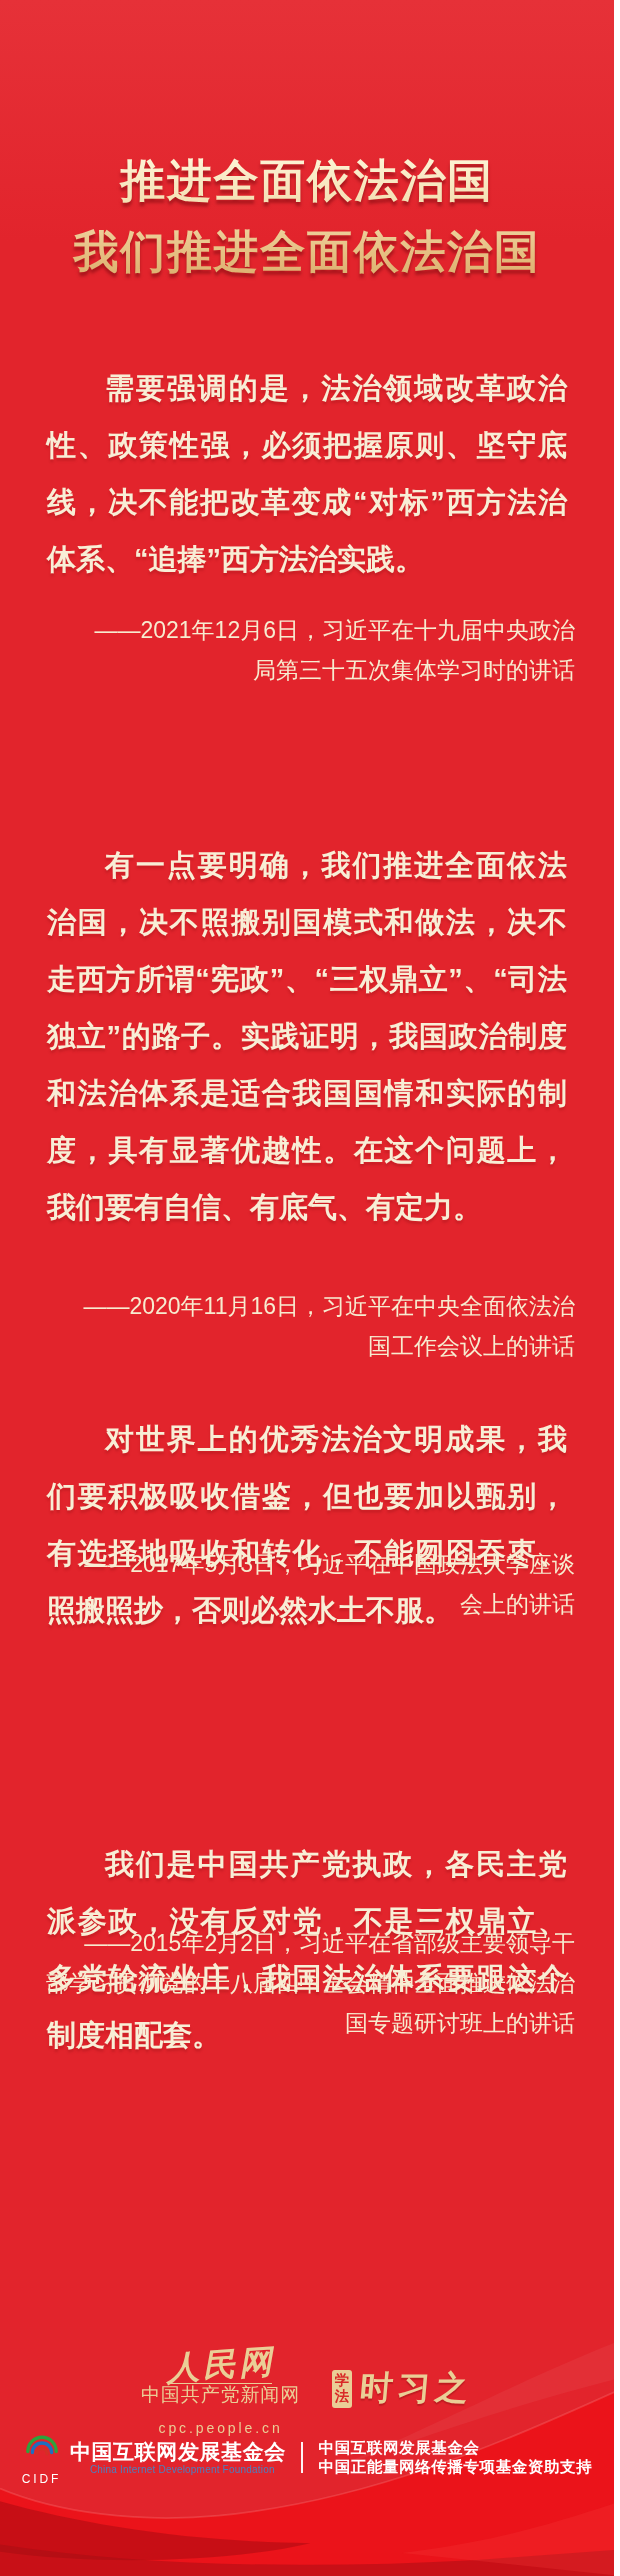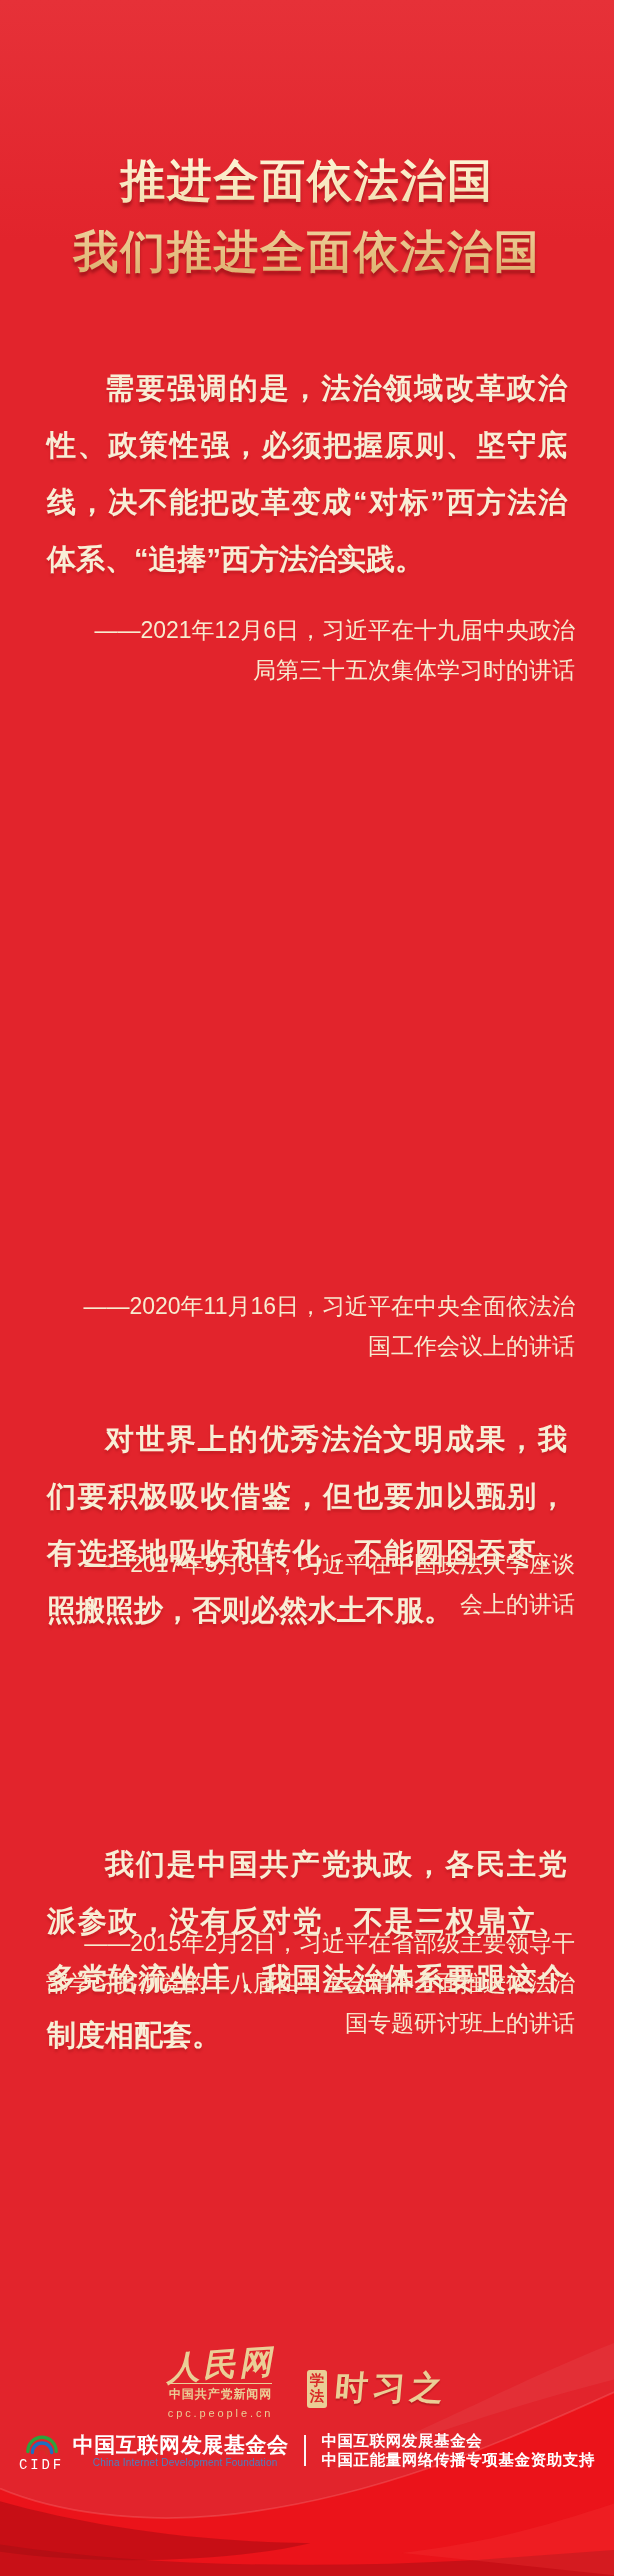--- a/index.html
+++ b/index.html
@@ -84,30 +84,30 @@
     line-height:34px;
     transform:rotate(-4deg);
     letter-spacing:3.4px;
   }
   .people-rule{
     width:102px; height:1.1px;
     background:#eace96;
     margin:1.1px auto 2.9px auto;
   }
   .people-sub{
-    font-size:12px;
-    font-weight:bold;
+    font-size:19px;
+    font-weight:normal;
     letter-spacing:0.9px;
     line-height:15.5px;
   }
   .people-url{
-    font-size:11px;
+    font-size:14px;
     letter-spacing:2.9px;
     line-height:12.6px;
-    margin-top:4px;
+    margin-top:19px;
   }
   .sxz-group{
     display:flex;
     align-items:center;
     gap:8.6px;
     margin-top:18.4px;
   }
   .xuefa-badge{
     width:19.5px; height:38px;
     background:#eace96;
@@ -136,25 +136,24 @@
     top:2431px; left:0; right:0;
     display:flex;
     justify-content:center;
     align-items:center;
     gap:8.6px;
     z-index:3;
   }
   .cidf-logo{ text-align:center; }
   .cidf-abbr{
     color:#ffffff;
-    font-size:14px;
+    font-size:12px;
     letter-spacing:2.9px;
     line-height:9.2px;
-    margin-top:3px;
-    font-family:Liberation Mono, monospace;
+    margin-top:17px;
   }
   .cidf-names{ text-align:left; }
   .cidf-name-cn{
     color:#ffffff;
     font-size:21px;
     font-weight:bold;
     letter-spacing:0.6px;
     line-height:23px;
   }
   .cidf-name-en{
@@ -198,20 +197,23 @@
     <div>我们推进全面依法治国</div>
   </header>
 
   <section class="quote" style="top:352px">
     <p>需要强调的是，法治领域改革政治性、政策性强，必须把握原则、坚守底线，决不能把改革变成“对标”西方法治体系、“追捧”西方法治实践。</p>
   </section>
   <section class="attr" style="top:610px">
     <p>——2021年12月6日，习近平在十九届中央政治局第三十五次集体学习时的讲话</p>
   </section>
 
+  <section class="quote" style="top:829px">
+    <p>有一点要明确，我们推进全面依法治国，决不照搬别国模式和做法，决不走西方所谓“宪政”、“三权鼎立”、“司法独立”的路子。实践证明，我国政治制度和法治体系是适合我国国情和实际的制度，具有显著优越性。在这个问题上，我们要有自信、有底气、有定力。</p>
+  </section>
   <section class="attr" style="top:1286px">
     <p>——2020年11月16日，习近平在中央全面依法治国工作会议上的讲话</p>
   </section>
 
   <section class="quote" style="top:1403px">
     <p>对世界上的优秀法治文明成果，我们要积极吸收借鉴，但也要加以甄别，有选择地吸收和转化，不能囫囵吞枣、照搬照抄，否则必然水土不服。</p>
   </section>
   <section class="attr" style="top:1544px">
     <p>——2017年5月3日，习近平在中国政法大学座谈会上的讲话</p>
   </section>

